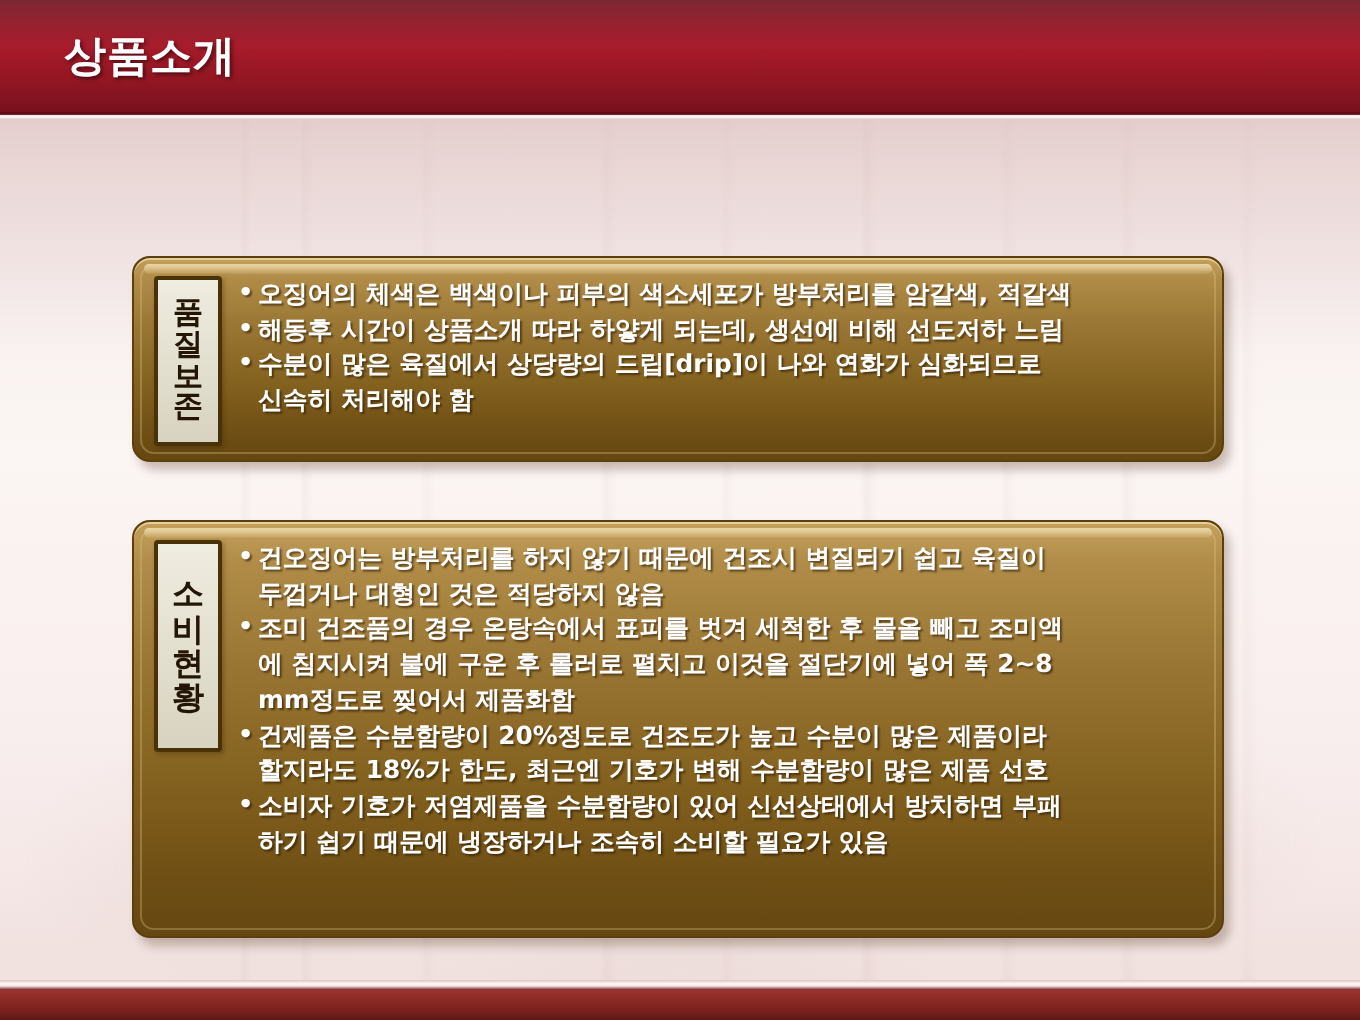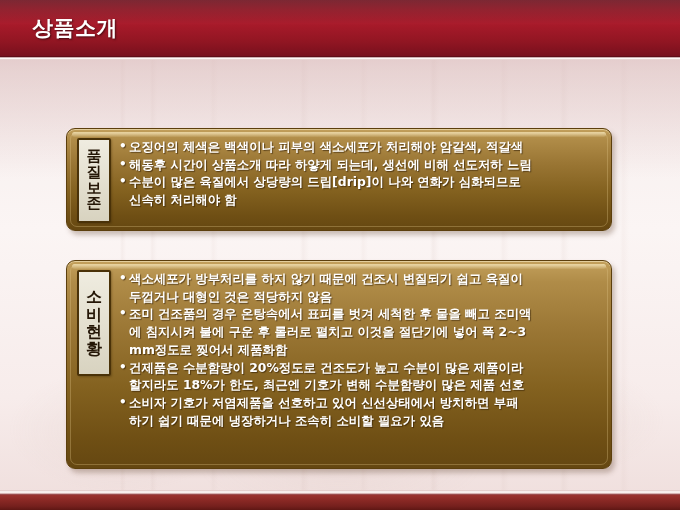--- a/index.html
+++ b/index.html
@@ -244,21 +244,21 @@
     <div class="tag">
       <span class="tag-char">품</span>
       <span class="tag-char">질</span>
       <span class="tag-char">보</span>
       <span class="tag-char">존</span>
     </div>
 
     <div class="bullets">
       <div class="bullet">
         <span class="dot">•</span>
-        <span class="txt">오징어의 체색은 백색이나 피부의 색소세포가 처리해야 암갈색, 적갈색</span>
+        <span class="txt">오징어의 체색은 백색이나 피부의 색소세포가 방부처리를 암갈색, 적갈색</span>
       </div>
       <div class="bullet">
         <span class="dot">•</span>
         <span class="txt">해동후 시간이 상품소개 따라 하얗게 되는데, 생선에 비해 선도저하 느림</span>
       </div>
       <div class="bullet">
         <span class="dot">•</span>
         <span class="txt">수분이 많은 육질에서 상당량의 드립[drip]이 나와 연화가 심화되므로
 신속히 처리해야 함</span>
       </div>
@@ -272,37 +272,37 @@
     <div class="tag">
       <span class="tag-char">소</span>
       <span class="tag-char">비</span>
       <span class="tag-char">현</span>
       <span class="tag-char">황</span>
     </div>
 
     <div class="bullets">
       <div class="bullet">
         <span class="dot">•</span>
-        <span class="txt">색소세포가 방부처리를 하지 않기 때문에 건조시 변질되기 쉽고 육질이
+        <span class="txt">건오징어는 방부처리를 하지 않기 때문에 건조시 변질되기 쉽고 육질이
 두껍거나 대형인 것은 적당하지 않음</span>
       </div>
       <div class="bullet">
         <span class="dot">•</span>
         <span class="txt">조미 건조품의 경우 온탕속에서 표피를 벗겨 세척한 후 물올 빼고 조미액
-에 침지시켜 불에 구운 후 롤러로 펼치고 이것올 절단기에 넣어 폭 2~3
+에 침지시켜 불에 구운 후 롤러로 펼치고 이것올 절단기에 넣어 폭 2~8
 mm정도로 찢어서 제품화함</span>
       </div>
       <div class="bullet">
         <span class="dot">•</span>
         <span class="txt">건제품은 수분함량이 20%정도로 건조도가 높고 수분이 많은 제품이라
 할지라도 18%가 한도, 최근엔 기호가 변해 수분함량이 많은 제품 선호</span>
       </div>
       <div class="bullet">
         <span class="dot">•</span>
-        <span class="txt">소비자 기호가 저염제품올 선호하고 있어 신선상태에서 방치하면 부패
+        <span class="txt">소비자 기호가 저염제품올 수분함량이 있어 신선상태에서 방치하면 부패
 하기 쉽기 때문에 냉장하거나 조속히 소비할 필요가 있음</span>
       </div>
     </div>
   </div>
 
   <div class="footer-rule"></div>
   <div class="footer"></div>
 
 </div>
 

